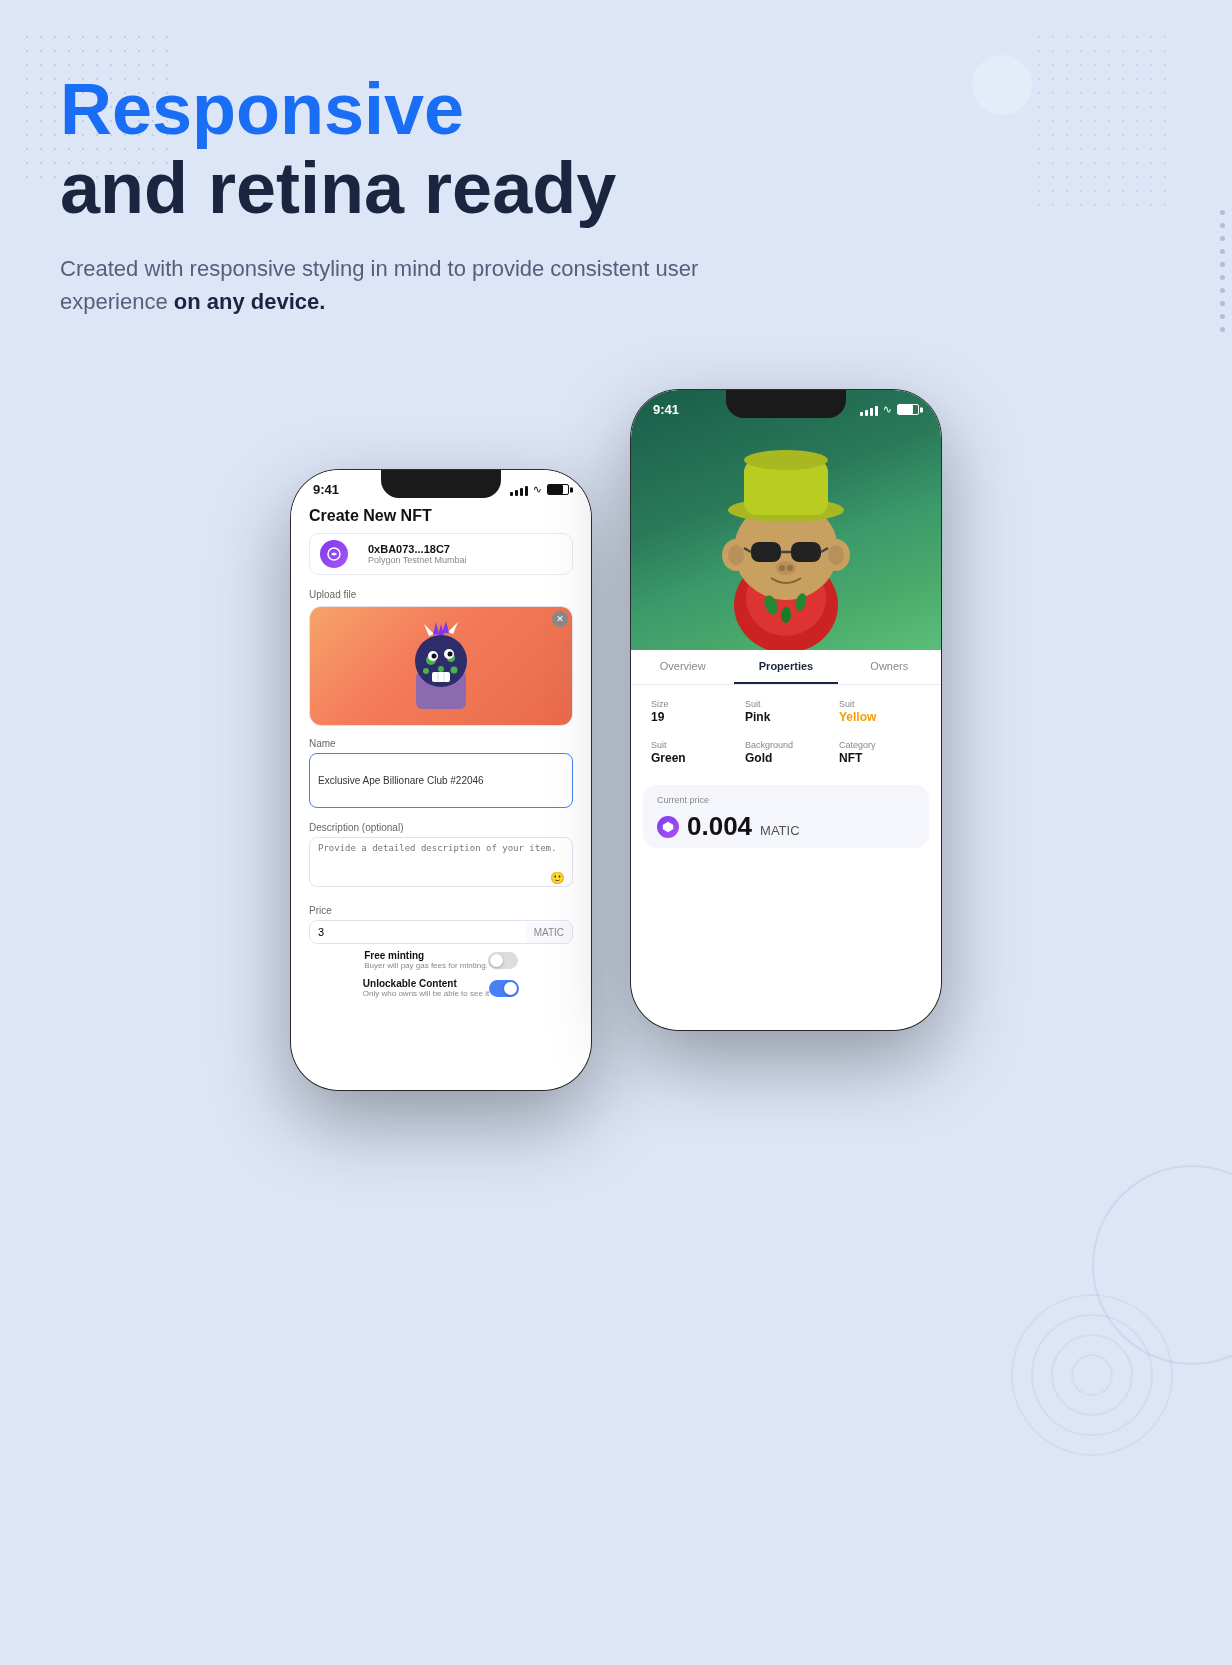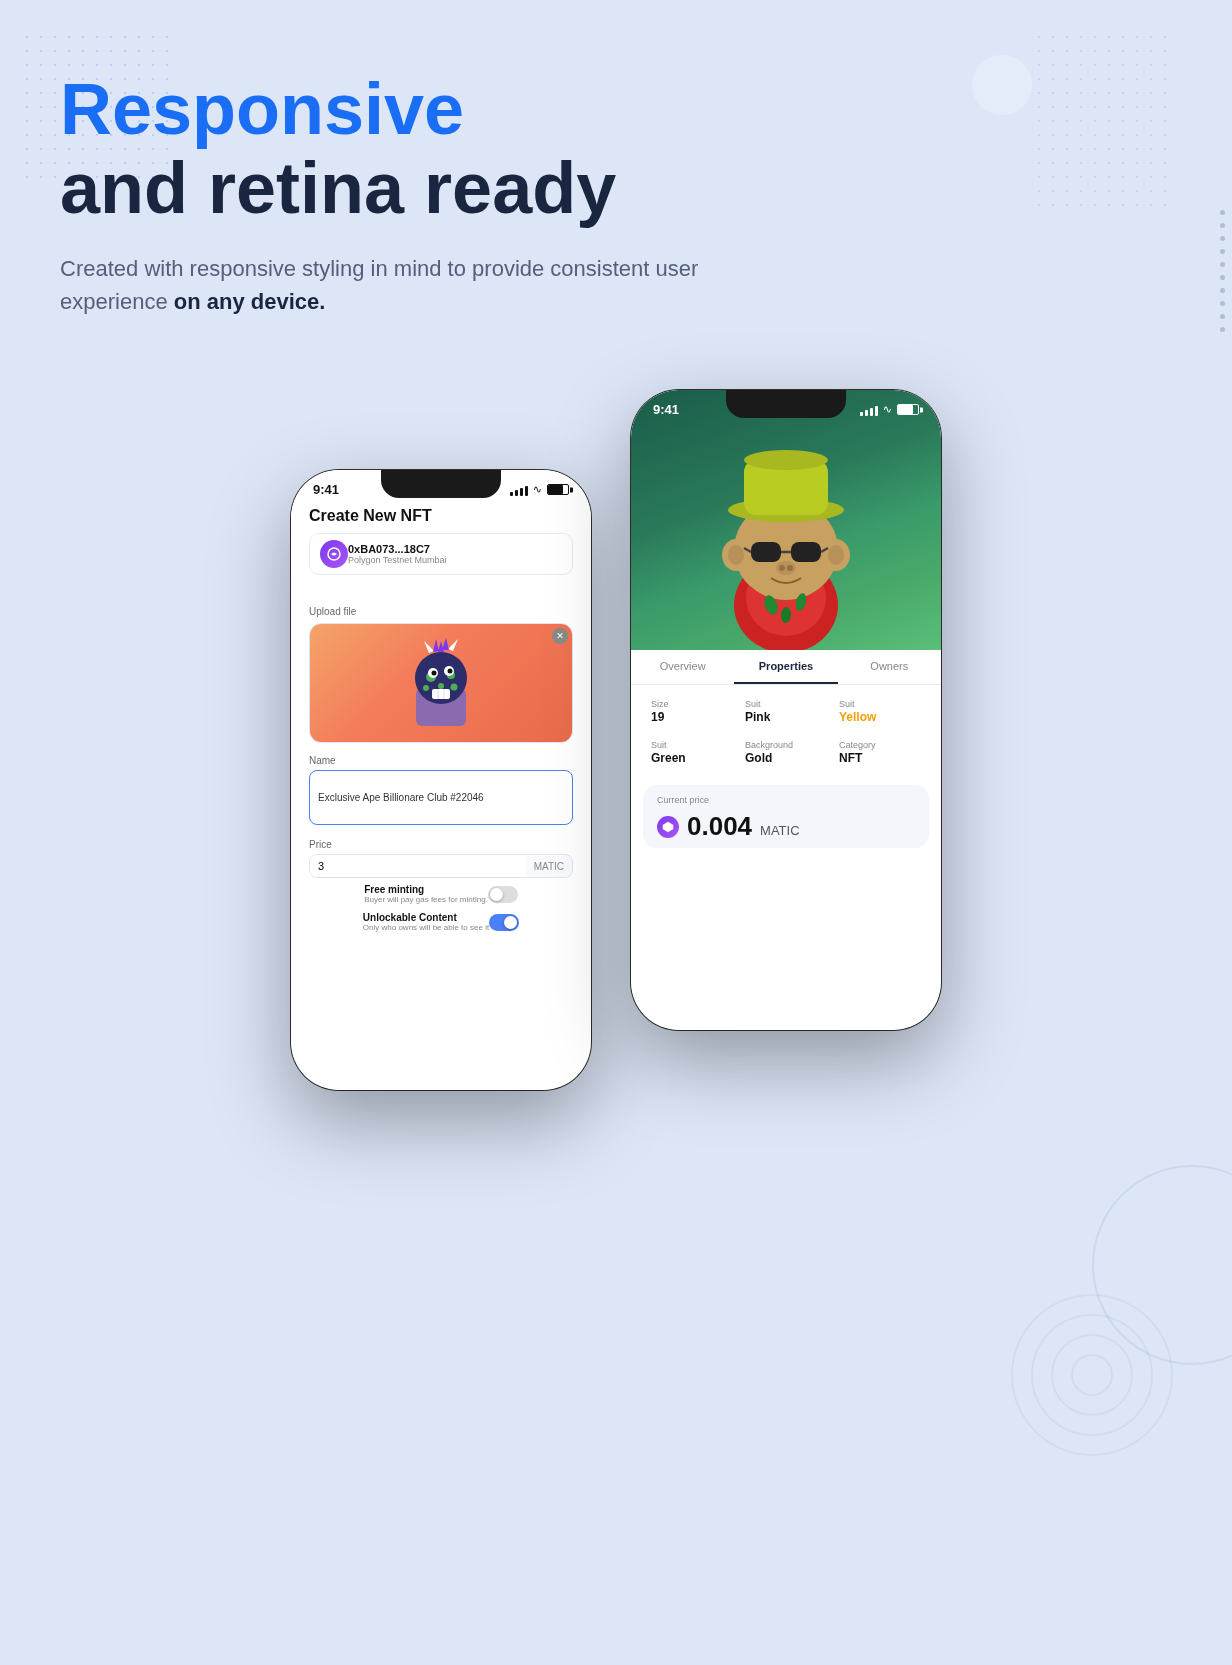--- a/index.html
+++ b/index.html
@@ -220,25 +220,25 @@
     }
     .section-label {
       font-size: 10px;
       color: #666;
       margin-top: 8px;
       margin-bottom: 4px;
     }
     .wallet-row {
       display: flex;
       align-items: center;
-      gap: 0;
+      gap: 20px;
       padding: 6px 10px;
       border: 1px solid #e8eaf0;
       border-radius: 10px;
-      margin: 0 18px 19px;
+      margin: 0 18px 2px;
     }
     .wallet-icon-circle {
       width: 28px;
       height: 28px;
       border-radius: 50%;
       background: linear-gradient(135deg, #7c3aed, #a855f7);
       display: flex;
       align-items: center;
       justify-content: center;
       color: white;
@@ -652,20 +652,25 @@
             </svg>
           </div>
         </div>
       </div>
 
       <div class="form-group">
         <div class="section-label">Name</div>
         <input class="form-input" type="text" value="Exclusive Ape Billionare Club #22046" style="">
       </div>
 
+      <div class="form-group" style="position:relative">
+        <div class="section-label">Description (optional)</div>
+        <textarea class="form-textarea" placeholder="Provide a detailed description of your item." style=""></textarea>
+        <span class="textarea-emoji">🙂</span>
+      </div>
 
       <div class="form-group">
         <div class="section-label">Price</div>
         <div class="price-row">
           <input class="price-input" type="text" value="3" style="">
           <span class="price-currency">MATIC</span>
         </div>
       </div>
 
       <div class="toggle-row">

